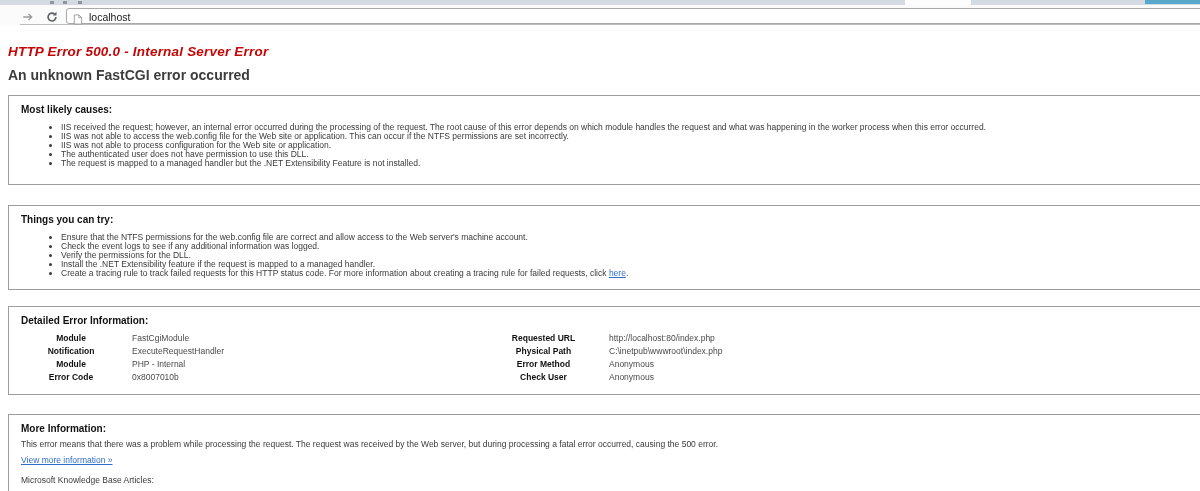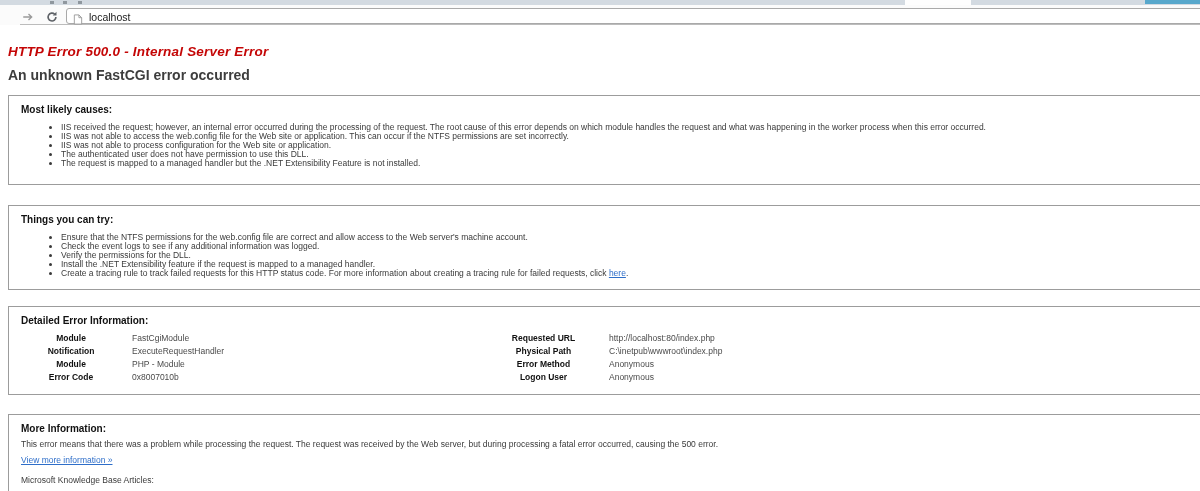--- a/index.html
+++ b/index.html
@@ -126,27 +126,27 @@
       <div class="dv">FastCgiModule</div>
       <div class="dl r2">Requested URL</div>
       <div class="dv r2">http://localhost:80/index.php</div>
 
       <div class="dl">Notification</div>
       <div class="dv">ExecuteRequestHandler</div>
       <div class="dl r2">Physical Path</div>
       <div class="dv r2">C:\inetpub\wwwroot\index.php</div>
 
       <div class="dl">Module</div>
-      <div class="dv">PHP - Module</div>
+      <div class="dv">PHP - Internal</div>
       <div class="dl r2">Error Method</div>
       <div class="dv r2">Anonymous</div>
 
       <div class="dl">Error Code</div>
       <div class="dv">0x8007010b</div>
-      <div class="dl r2">Logon User</div>
+      <div class="dl r2">Check User</div>
       <div class="dv r2">Anonymous</div>
     </div>
   </div>
 
   <div class="box box-more">
     <h2>More Information:</h2>
     <div class="more-text">This error means that there was a problem while processing the request. The request was received by the Web server, but during processing a fatal error occurred, causing the 500 error.</div>
     <a class="more-link">View more information »</a>
     <div class="kb-head">Microsoft Knowledge Base Articles:</div>
     <ul>

